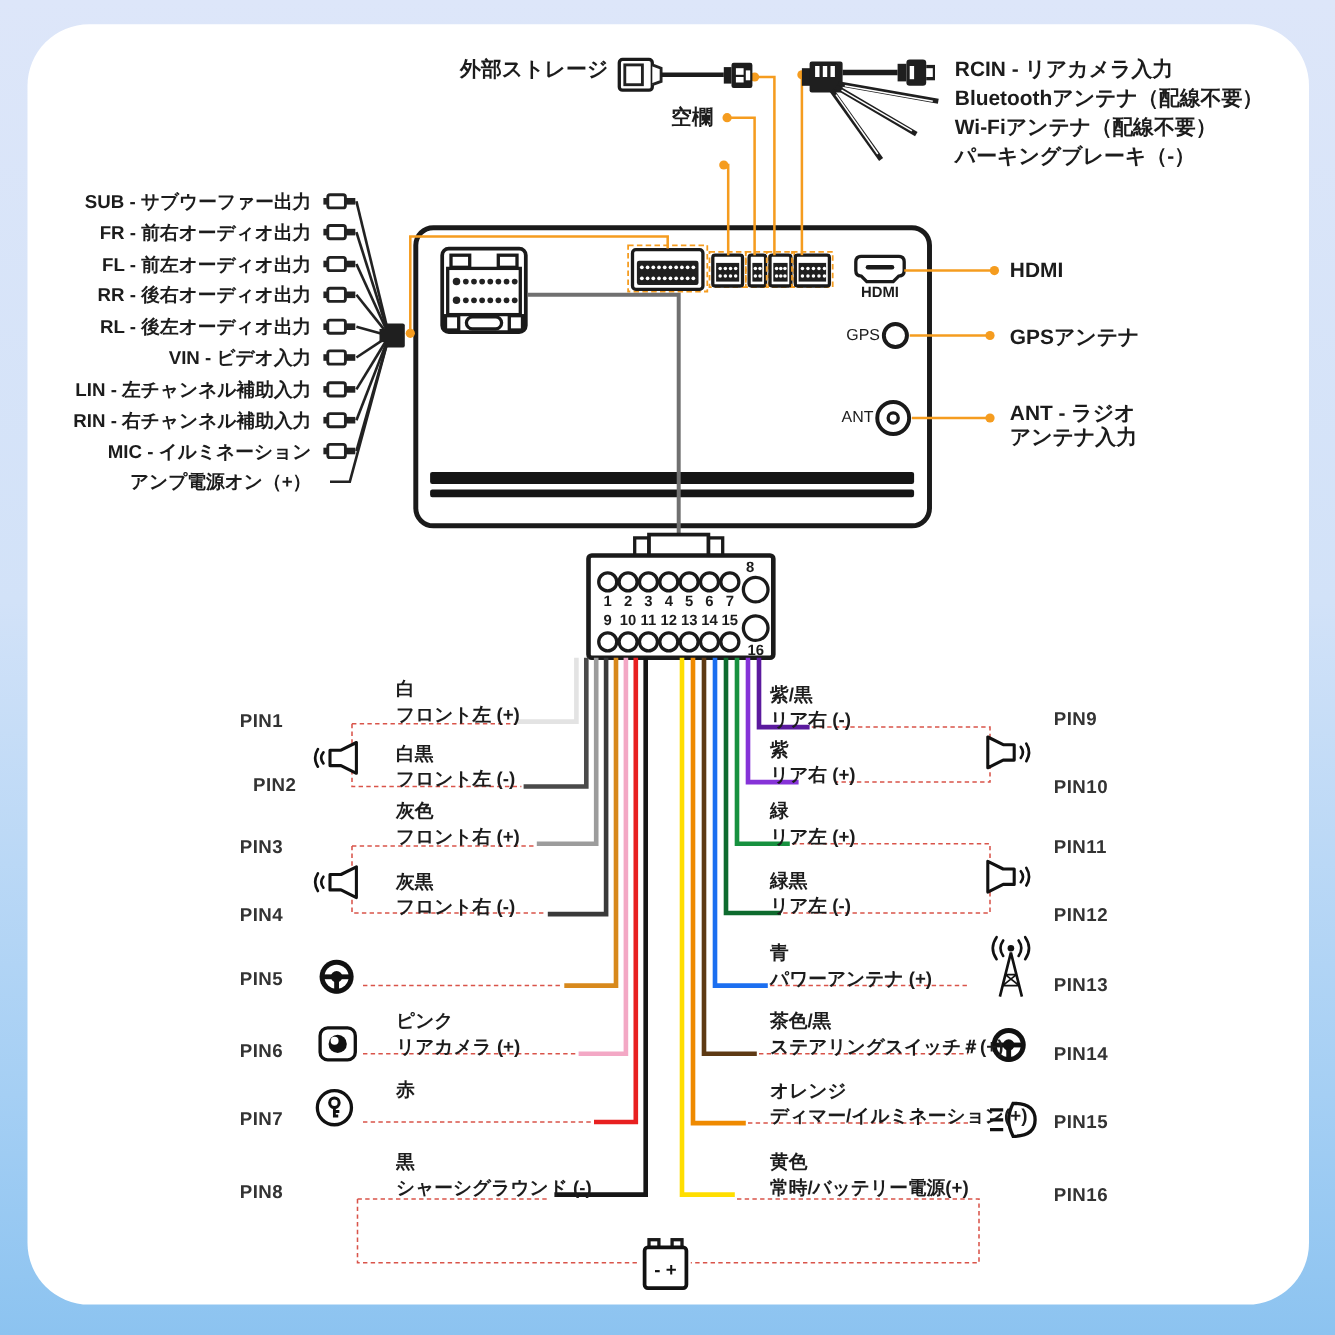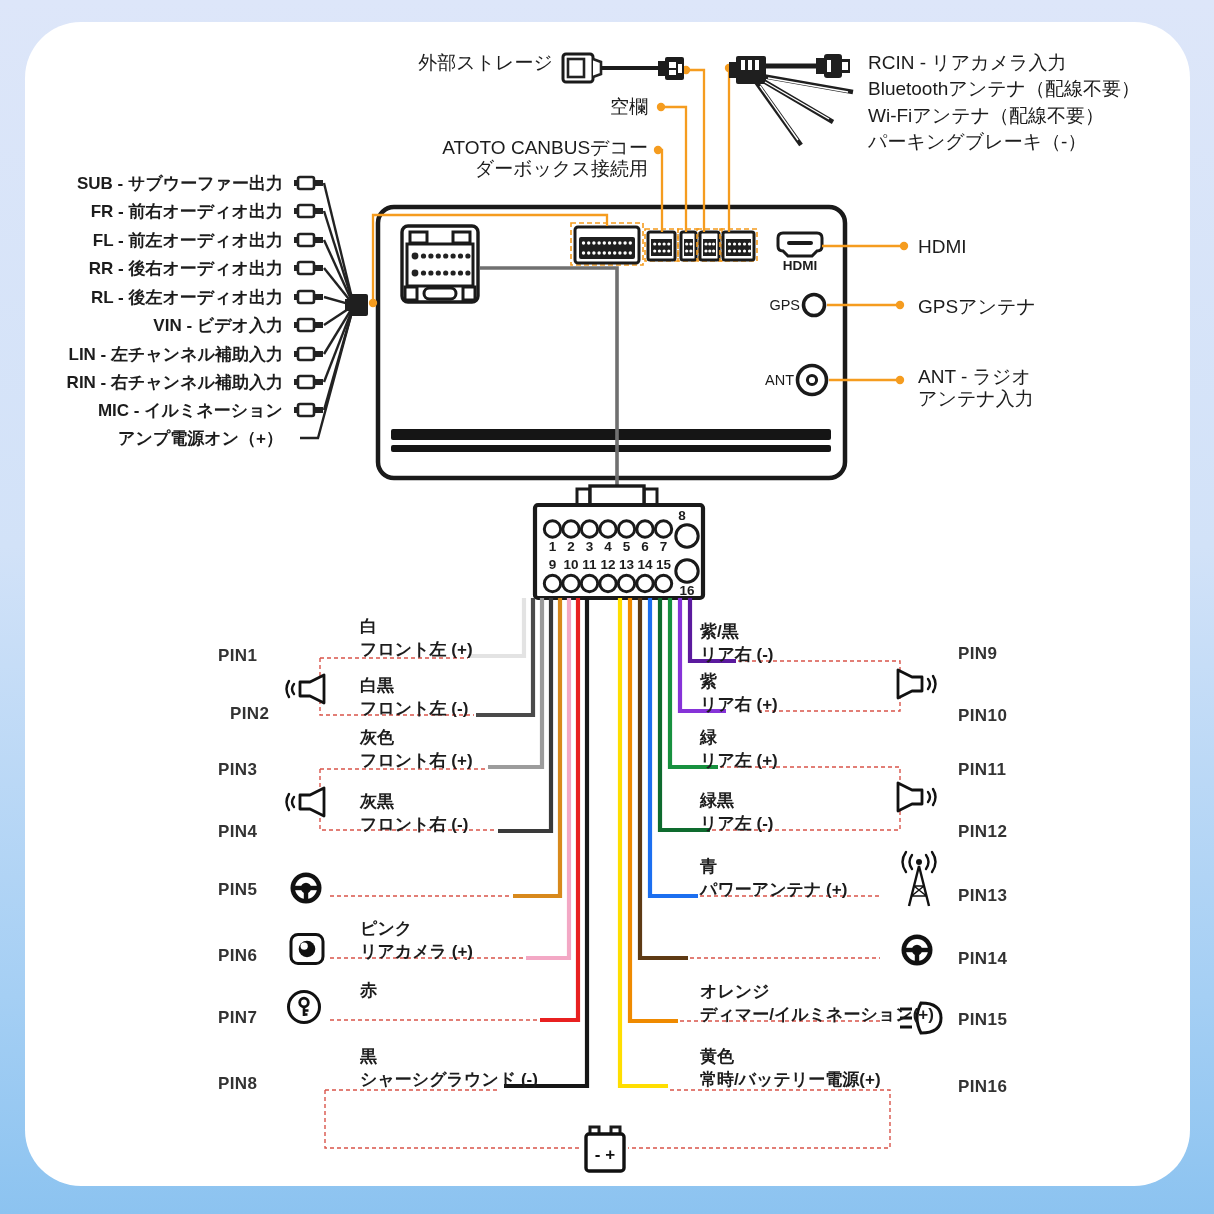--- a/index.html
+++ b/index.html
@@ -5,21 +5,21 @@
   :root{
     --leader:#F59C1F; --dashed:#D9544A; --ink:#1c1c1c;
   }
   html,body{margin:0;padding:0}
   .canvas{position:relative;width:1214px;height:1214px;overflow:hidden;
     background:linear-gradient(180deg,#dde6f9 0%,#d2e2f8 45%,#a5cff4 82%,#8cc3f0 100%);
     font-family:"Liberation Sans","DejaVu Sans",sans-serif;color:var(--ink)}
   .card{position:absolute;left:25px;top:22px;width:1165px;height:1164px;background:#ffffff;border-radius:56px}
   svg.layer{position:absolute;left:0;top:0;z-index:1}
   .t{position:absolute;white-space:nowrap;color:var(--ink);z-index:2}
-  .f19{font-size:19px;font-weight:400}
+  .f19{font-size:19px;font-weight:700}
   .f17{font-size:17px;font-weight:600;line-height:23px}
   .ra{text-align:right}
   .pinname{font-size:17px;font-weight:700;color:#333;letter-spacing:.4px}
   .portsmall{font-size:13.5px;font-weight:700}
   .port14{font-size:14.5px;font-weight:400}
   .lh21{line-height:21px}
   
   .oln{stroke:var(--leader);stroke-width:2.3;fill:none}
   .odot{fill:var(--leader)}
   .odsh{stroke:var(--leader);stroke-width:1.6;fill:none;stroke-dasharray:5 3}
@@ -437,24 +437,20 @@
     <g transform="translate(586,1127)">
       <rect x="4" y="0" width="9" height="9" class="blk3"></rect>
       <rect x="25" y="0" width="9" height="9" class="blk3"></rect>
       <rect x="0" y="7" width="38" height="37" rx="3" fill="#fff" stroke="#111" stroke-width="3.4"></rect>
       <text x="19" y="33" class="bat">- +</text>
     </g>
   </svg>
 
   <div class="t f19 ra" style="left:380px;top:50px;width:173px">外部ストレージ</div>
   <div class="t f19 ra" style="left:500px;top:94px;width:148px">空欄</div>
-  <div class="t f19 ra lh21" style="left:400px;top:137px;width:248px">
-    <div>ATOTO CANBUSデコー</div>
-    <div>ダーボックス接続用</div>
-  </div>
   <div class="t f19" style="left:868px;top:50px">RCIN - リアカメラ入力</div>
   <div class="t f19" style="left:868px;top:76px">Bluetoothアンテナ（配線不要）</div>
   <div class="t f19" style="left:868px;top:103px">Wi-Fiアンテナ（配線不要）</div>
   <div class="t f19" style="left:868px;top:129px">パーキングブレーキ（-）</div>
 
   <div class="t f17 ra" style="left:58px;top:172px;width:225px">SUB - サブウーファー出力</div>
   <div class="t f17 ra" style="left:58px;top:200px;width:225px">FR - 前右オーディオ出力</div>
   <div class="t f17 ra" style="left:58px;top:229px;width:225px">FL - 前左オーディオ出力</div>
   <div class="t f17 ra" style="left:58px;top:257px;width:225px">RR - 後右オーディオ出力</div>
   <div class="t f17 ra" style="left:58px;top:286px;width:225px">RL - 後左オーディオ出力</div>
@@ -534,20 +530,24 @@
       <div>リア左 (+)</div>
     </div>
   <div class="t f17" style="left:700px;top:789px">
       <div>緑黒</div>
       <div>リア左 (-)</div>
     </div>
   <div class="t f17" style="left:700px;top:855px">
       <div>青</div>
       <div>パワーアンテナ (+)</div>
     </div>
+  <div class="t f17" style="left:700px;top:917px">
+      <div>茶色/黒</div>
+      <div>ステアリングスイッチ＃(+)</div>
+    </div>
   <div class="t f17" style="left:700px;top:980px">
       <div>オレンジ</div>
       <div>ディマー/イルミネーション(+)</div>
     </div>
   <div class="t f17" style="left:700px;top:1045px">
       <div>黄色</div>
       <div>常時/バッテリー電源(+)</div>
     </div>
 </div>
 

